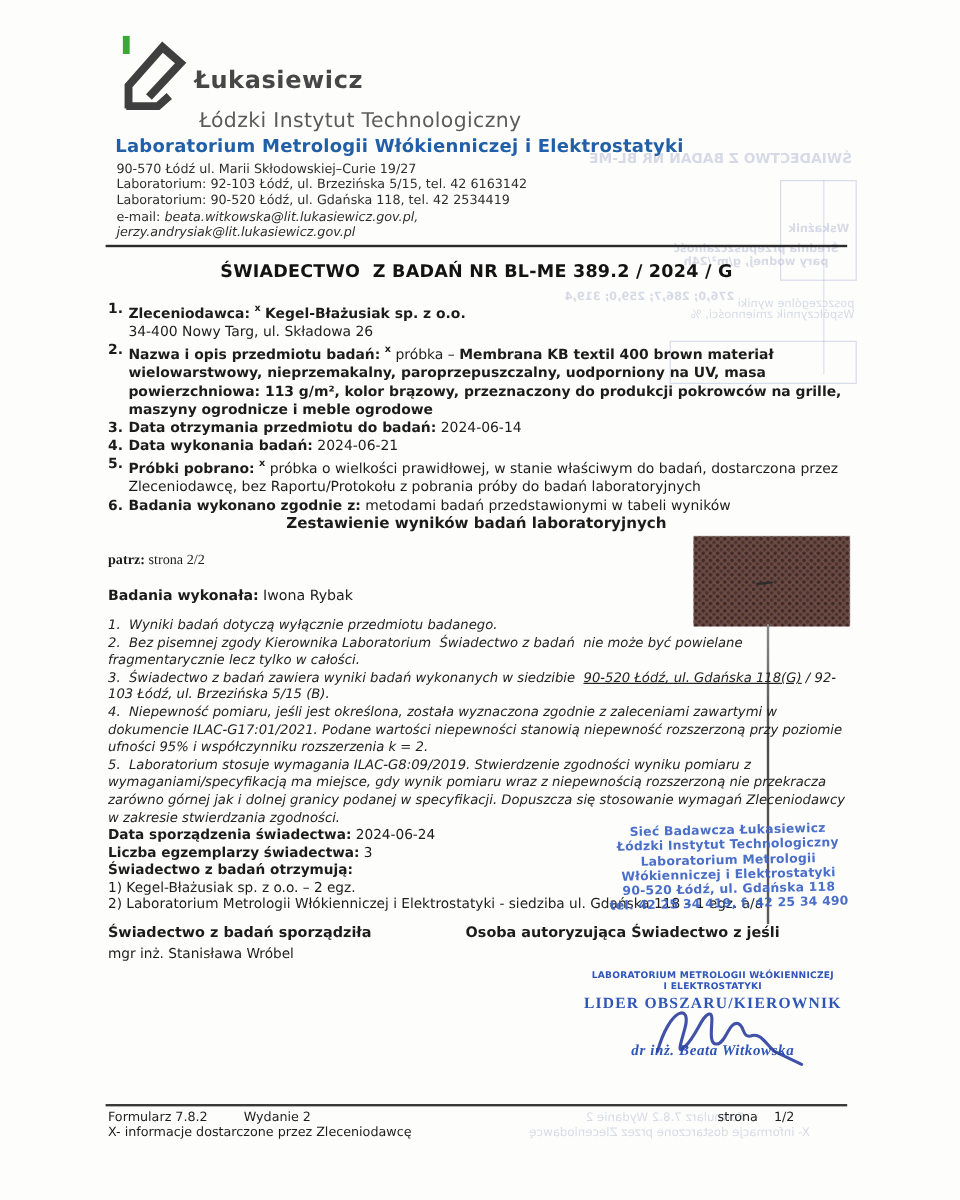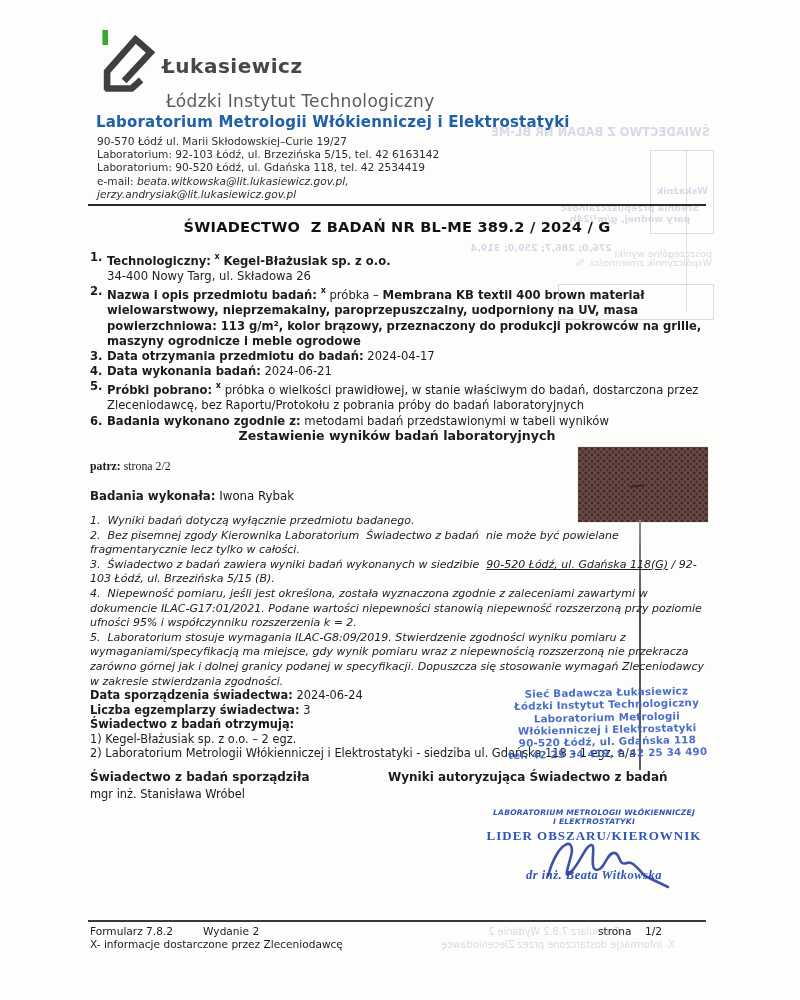--- a/index.html
+++ b/index.html
@@ -55,21 +55,21 @@
     box-shadow:0 0 1px rgba(0,0,0,.4);
   }
   .staple{left:630px;top:485px;width:14px;height:2px;background:#2c2c2c;transform:rotate(-6deg);}
   .thread{left:639px;top:520px;width:2px;height:250px;background:linear-gradient(180deg,#8a8a8a,#4c4c4c 40%,#5c5c5c);}
   .stamp1{
     left:498px;top:686px;width:218px;text-align:center;
     color:#3c63c5;font-size:10.3px;font-weight:700;line-height:12.3px;
     transform:rotate(-1.2deg);opacity:.92;letter-spacing:.2px;
   }
   .stamp2{left:468px;top:808px;width:252px;text-align:center;color:#2f55b8;}
-  .stamp2 .s2a{font-size:7.6px;font-weight:700;line-height:9px;letter-spacing:.2px;font-style:italic;}
+  .stamp2 .s2a{font-size:7.6px;font-weight:700;line-height:9px;letter-spacing:.2px;}
   .stamp2 .s2b{font-family:"Liberation Serif","DejaVu Serif",serif;font-size:13px;font-weight:700;letter-spacing:1px;margin-top:2px;}
   .stamp2 .s2c{font-family:"Liberation Serif","DejaVu Serif",serif;font-size:12.5px;font-style:italic;font-weight:700;margin-top:24px;letter-spacing:.5px;}
   .sig-svg{left:540px;top:832px;}
   
   .ghost{color:#9aa4c4;transform:scaleX(-1);opacity:.38;filter:blur(.4px);white-space:nowrap;}
   .gbox{border:1px solid rgba(150,160,200,.35);}
   .gvline{left:686px;top:150px;width:1px;height:162px;background:rgba(150,160,200,.3);}
   .g-title{left:430px;top:125px;width:280px;font-size:11.5px;font-weight:700;text-align:left;}
   .g-wsk{left:650px;top:150px;width:62px;height:82px;}
   .g-wsk .ghost{position:absolute;left:6px;top:34px;font-size:9.5px;font-weight:700;}
@@ -114,36 +114,36 @@
   <div><span>e-mail:</span> <span class="em">beata.witkowska@lit.lukasiewicz.gov.pl,</span></div>
   <div class="em">jerzy.andrysiak@lit.lukasiewicz.gov.pl</div>
 </div>
 <div class="abs rule"></div>
 
 <div class="abs title">ŚWIADECTWO  Z BADAŃ NR BL-ME 389.2 / 2024 / G</div>
 
 <div class="abs items">
   <div class="li">
     <span class="num">1.</span>
-    <span class="lbl">Technologiczny:</span>
+    <span class="lbl">Zleceniodawca:</span>
     <sup>x</sup>
     <span class="lbl">Kegel-Błażusiak sp. z o.o.</span>
     <div class="sub2">34-400 Nowy Targ, ul. Składowa 26</div>
   </div>
   <div class="li">
     <span class="num">2.</span>
     <span class="lbl">Nazwa i opis przedmiotu badań:</span>
     <sup>x</sup>
     <span>próbka –</span>
     <span class="lbl">Membrana KB textil 400 brown materiał wielowarstwowy, nieprzemakalny, paroprzepuszczalny, uodporniony na UV, masa powierzchniowa: 113 g/m², kolor brązowy, przeznaczony do produkcji pokrowców na grille, maszyny ogrodnicze i meble ogrodowe</span>
   </div>
   <div class="li">
     <span class="num">3.</span>
     <span class="lbl">Data otrzymania przedmiotu do badań:</span>
-    <span>2024-04-17</span>
+    <span>2024-06-14</span>
   </div>
   <div class="li">
     <span class="num">4.</span>
     <span class="lbl">Data wykonania badań:</span>
     <span>2024-06-21</span>
   </div>
   <div class="li">
     <span class="num">5.</span>
     <span class="lbl">Próbki pobrano:</span>
     <sup>x</sup>
@@ -195,21 +195,21 @@
 <div class="abs stamp1">
   <div>Sieć Badawcza Łukasiewicz</div>
   <div>Łódzki Instytut Technologiczny</div>
   <div>Laboratorium Metrologii</div>
   <div>Włókienniczej i Elektrostatyki</div>
   <div>90-520 Łódź, ul. Gdańska 118</div>
   <div>tel. 42 25 34 419, f. 42 25 34 490</div>
 </div>
 
 <div class="abs sig-left-h">Świadectwo z badań sporządziła</div>
-<div class="abs sig-right-h">Wyniki autoryzująca Świadectwo z badań</div>
+<div class="abs sig-right-h">Osoba autoryzująca Świadectwo z jeśli</div>
 <div class="abs sig-left-n">mgr inż. Stanisława Wróbel</div>
 
 <div class="abs stamp2">
   <div class="s2a">LABORATORIUM METROLOGII WŁÓKIENNICZEJ</div>
   <div class="s2a">I ELEKTROSTATYKI</div>
   <div class="s2b">LIDER OBSZARU/KIEROWNIK</div>
   <div class="s2c">dr inż. Beata Witkowska</div>
 </div>
 <svg class="abs sig-svg" width="140" height="60" viewBox="0 0 140 60">
   <path d="M8 44 C 18 8, 36 4, 31 24 C 28 36, 23 48, 31 40 C 41 30, 45 14, 51 13 C 57 12, 48 38, 57 38 C 65 38, 67 19, 75 21 C 81 23, 78 34, 87 31 C 93 29, 97 36, 105 44 L 128 55" fill="none" stroke="#2b3f9e" stroke-width="2.6" stroke-linecap="round" stroke-linejoin="round" opacity="0.9"></path>

